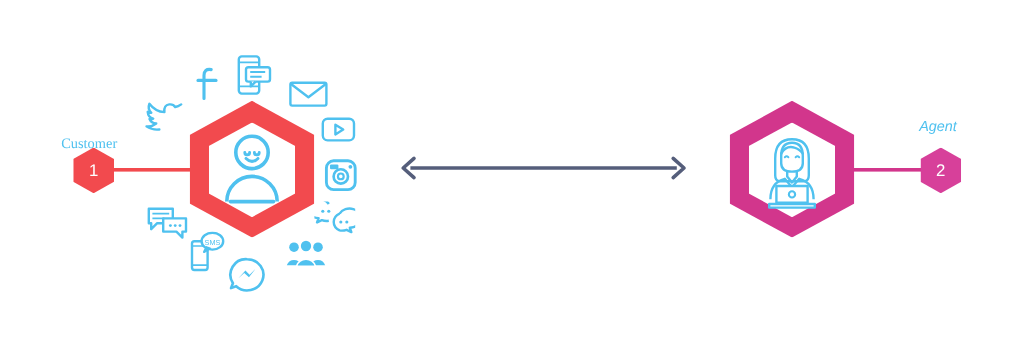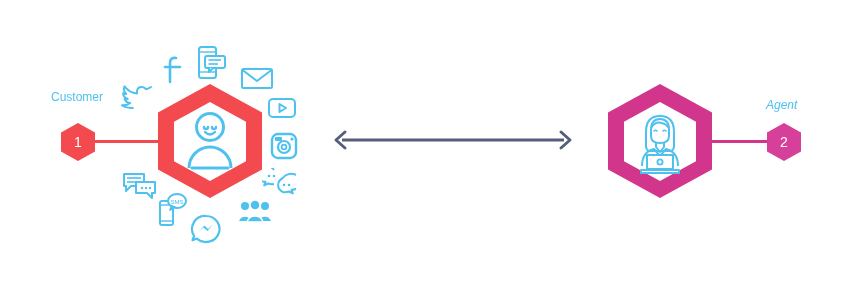--- a/index.html
+++ b/index.html
@@ -86,21 +86,21 @@
   }
 
   
   .side-label {
     position: absolute;
     color: #4fc1ef;
     font-size: 12px;
     font-family: "Liberation Sans", sans-serif;
     white-space: nowrap;
   }
-  #customer-label { left: 51px; top: 90px; }
+  #customer-label { left: 51px; top: 112px; font-family: Liberation Serif, serif; }
   #agent-label { left: 766px; top: 98px; font-style: italic; }
 
   
   #arrow-svg { left: 332px; top: 122px; }
 
   
   .center-figure { position: absolute; }
   #customer-figure { left: 184px; top: 110px; }
   #agent-figure { left: 630px; top: 108px; }
 

